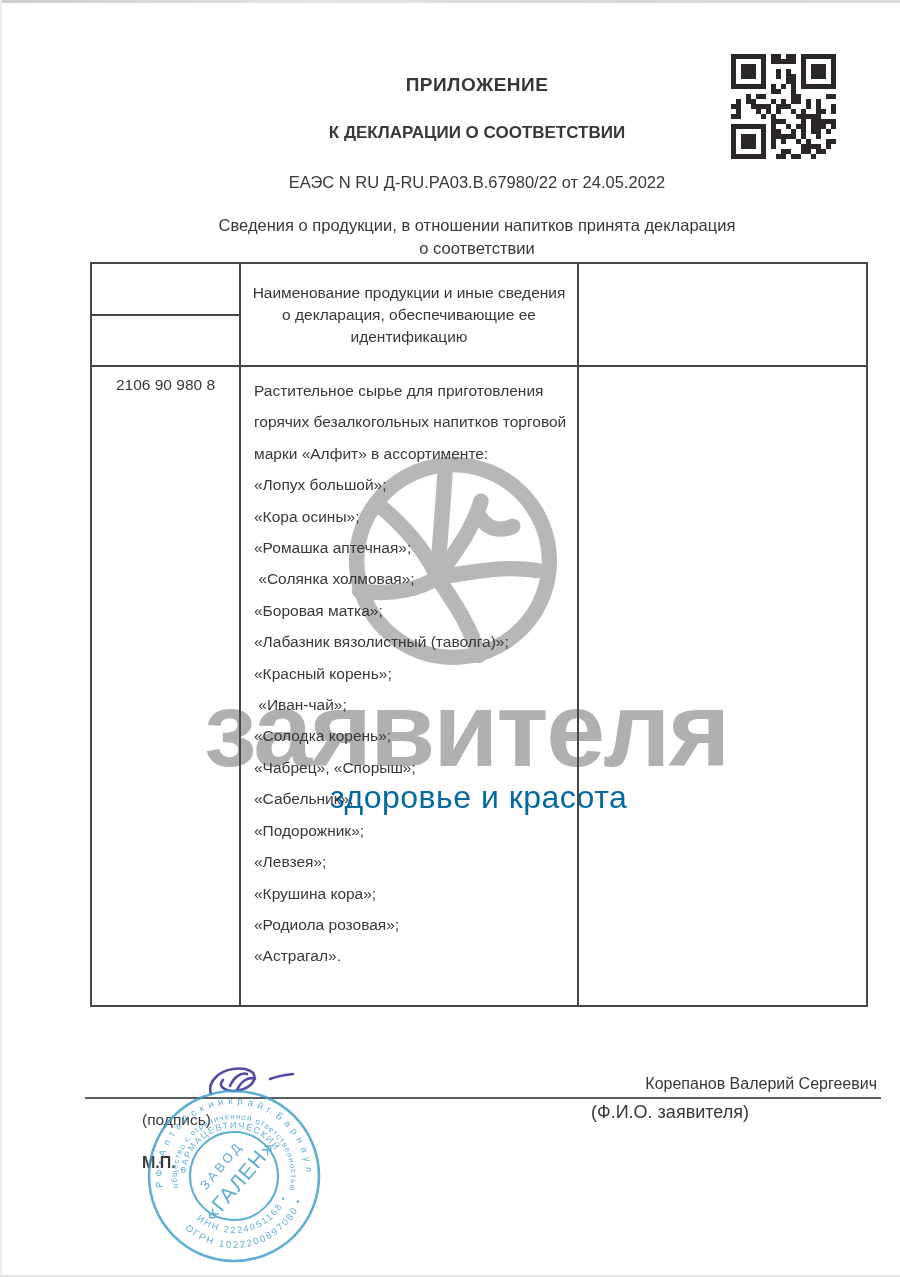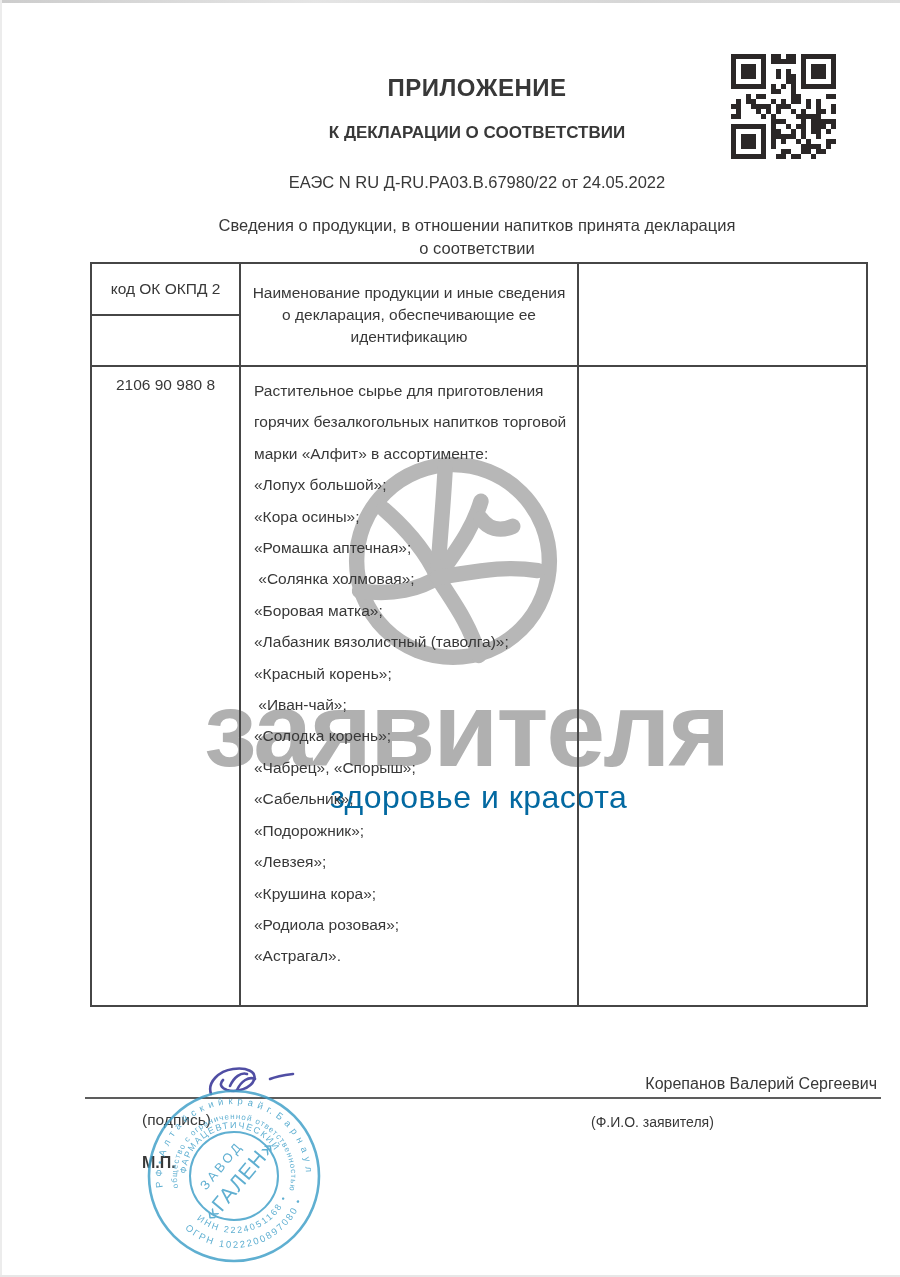--- a/index.html
+++ b/index.html
@@ -8,21 +8,21 @@
     background:#ffffff;color:#383838;
     font-family:"Liberation Sans", sans-serif;
   }
   
   .edge-top{position:absolute;left:0;top:0;width:900px;height:3px;
     background:linear-gradient(90deg,#bcbcbc,#dcdcdc 35%,#c9c9c9 70%,#d3d3d3);opacity:.75;}
   .edge-left{position:absolute;left:0;top:0;width:2px;height:1277px;background:#ececec;}
   .edge-bottom{position:absolute;left:0;bottom:0;width:900px;height:2px;background:#e7e7e7;}
 
   .centered{position:absolute;left:90px;width:774px;text-align:center;}
-  .doc-title{top:74px;font-size:24px;font-weight:bold;letter-spacing:.5px;}
+  .doc-title{top:74px;font-size:19px;font-weight:bold;letter-spacing:.5px;}
   .doc-subtitle{top:123px;font-size:17px;font-weight:bold;}
   .doc-number{top:173px;font-size:16.5px;}
   .doc-intro{top:214px;font-size:16.5px;line-height:23px;white-space:pre-line;}
 
   
   #qr{position:absolute;left:731px;top:54px;width:105px;height:105px;background:#fff;}
   .qm{position:absolute;width:5px;height:5px;background:#2b2727;}
 
   
   .wm{pointer-events:none;}
@@ -49,21 +49,21 @@
     font-size:15.5px;padding-top:9px;}
   .td-products{position:absolute;left:162px;top:103px;width:316px;font-size:15.5px;
     line-height:31.4px;padding-top:8px;white-space:pre-line;}
   .td-docs{position:absolute;left:487px;top:103px;width:287px;text-align:center;
     font-size:15px;line-height:21.6px;padding-top:9px;white-space:pre-line;
     box-sizing:border-box;padding-left:10px;padding-right:10px;}
 
   
   .sig-line{position:absolute;left:85px;top:1097px;width:796px;height:1.5px;background:#5d5d5d;z-index:3;}
   .applicant-name{position:absolute;right:23px;top:1075px;font-size:16px;z-index:3;}
-  .applicant-label{position:absolute;left:591px;top:1102px;font-size:14px;z-index:3;margin-top:12px;}
+  .applicant-label{position:absolute;left:591px;top:1102px;font-size:18px;z-index:3;}
   .signature-label{position:absolute;left:142px;top:1111px;font-size:15.5px;z-index:3;}
   .stamp-label{position:absolute;left:142px;top:1154px;font-size:16px;font-weight:bold;z-index:3;}
   #signature{position:absolute;left:203px;top:1064px;z-index:4;}
   #stamp{position:absolute;left:132px;top:1074px;z-index:5;opacity:.83;}
   #stamp text{font-family:"Liberation Sans", sans-serif;}
 </style>
 </head>
 <body>
 
 <div class="edge-top"></div>
@@ -313,21 +313,20 @@
     <div class="qm" style="left: 60px; top: 100px;"></div>
     <div class="qm" style="left: 65px; top: 100px;"></div>
     <div class="qm" style="left: 80px; top: 100px;"></div>
   </div>
 
 <div id="ptable">
   <div class="vline vl1"></div>
   <div class="vline vl2"></div>
   <div class="hline-header"></div>
   <div class="hline-c1split"></div>
-  <div class="th th-c1a">код ОК ОКПД 2</div>
   <div class="th th-c2">Наименование продукции и иные сведения о декларация, обеспечивающие ее идентификацию</div>
   <div class="td-code">2106 90 980 8</div>
   <div class="td-products">Растительное сырье для приготовления
 горячих безалкогольных напитков торговой
 марки «Алфит» в ассортименте:
 «Лопух большой»;
 «Кора осины»;
 «Ромашка аптечная»;
 &nbsp;«Солянка холмовая»;
 «Боровая матка»;

